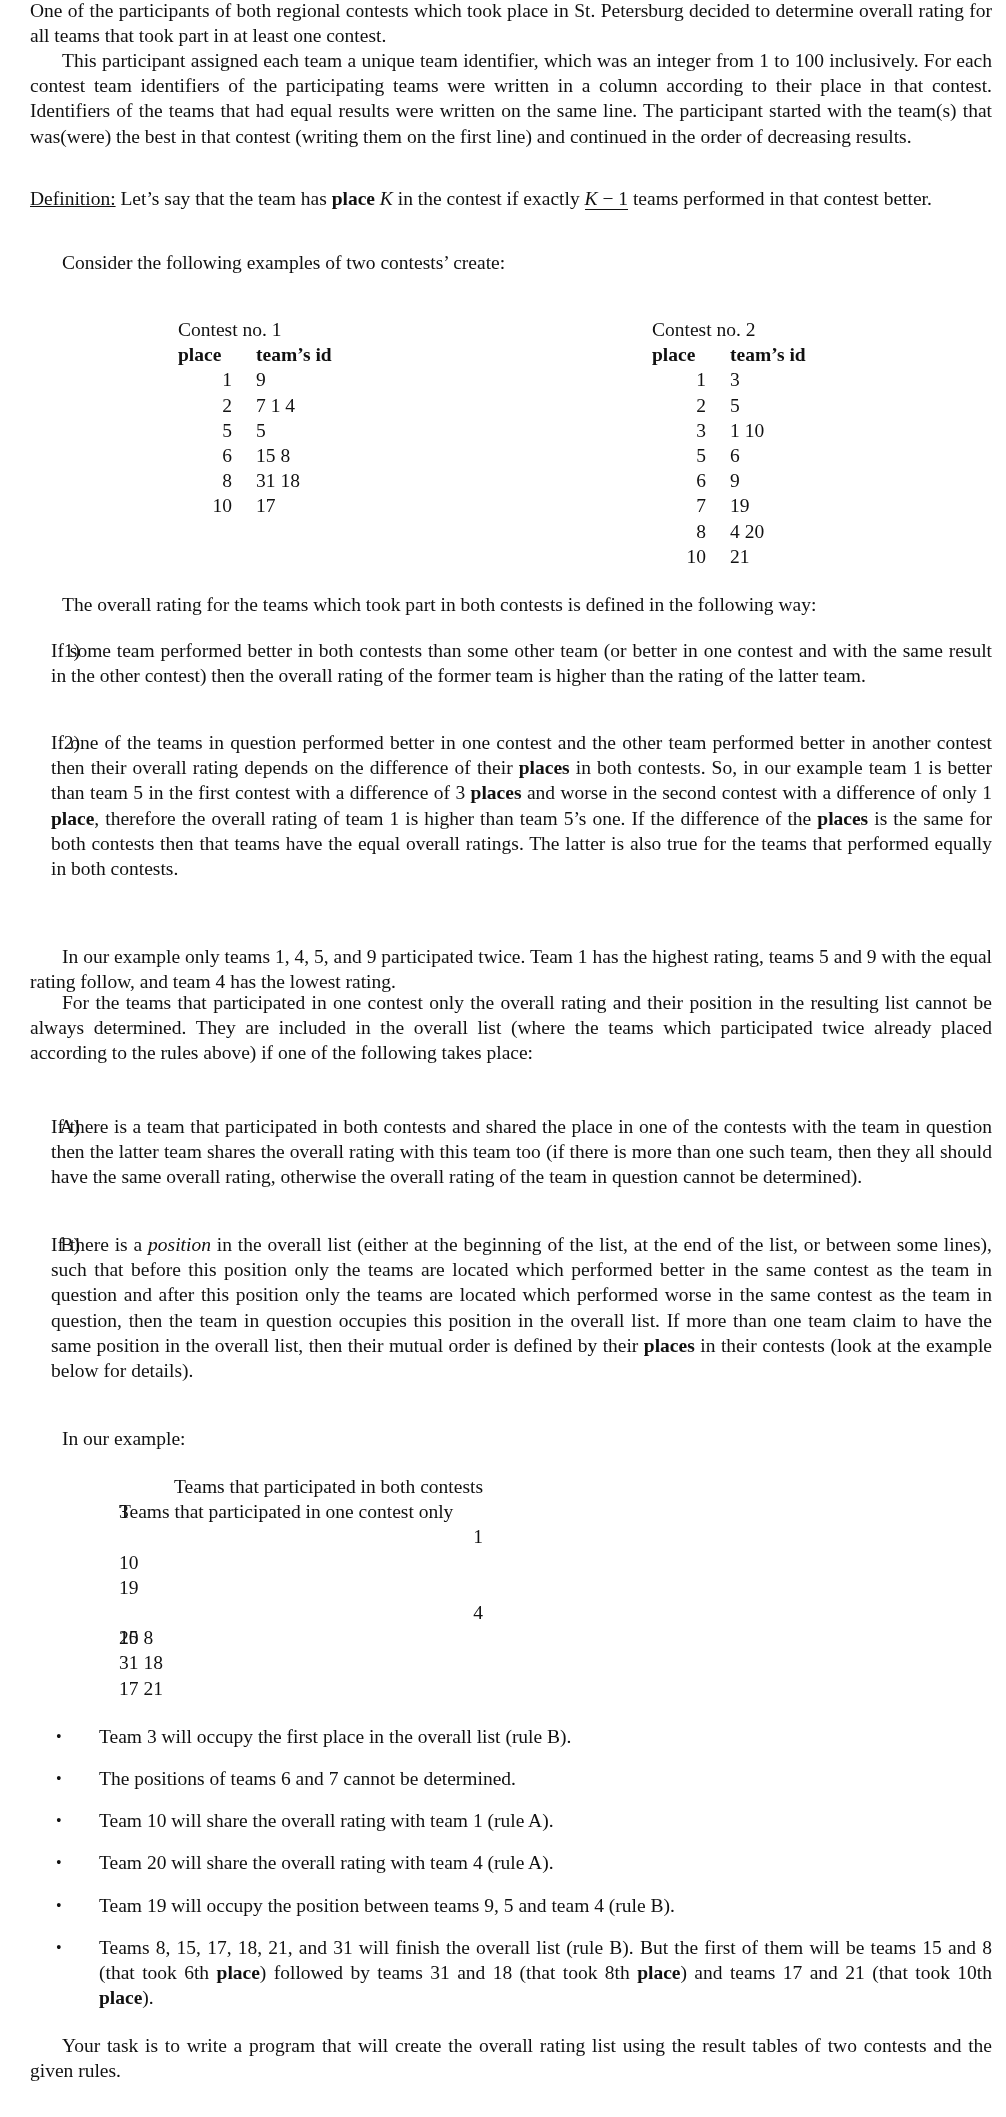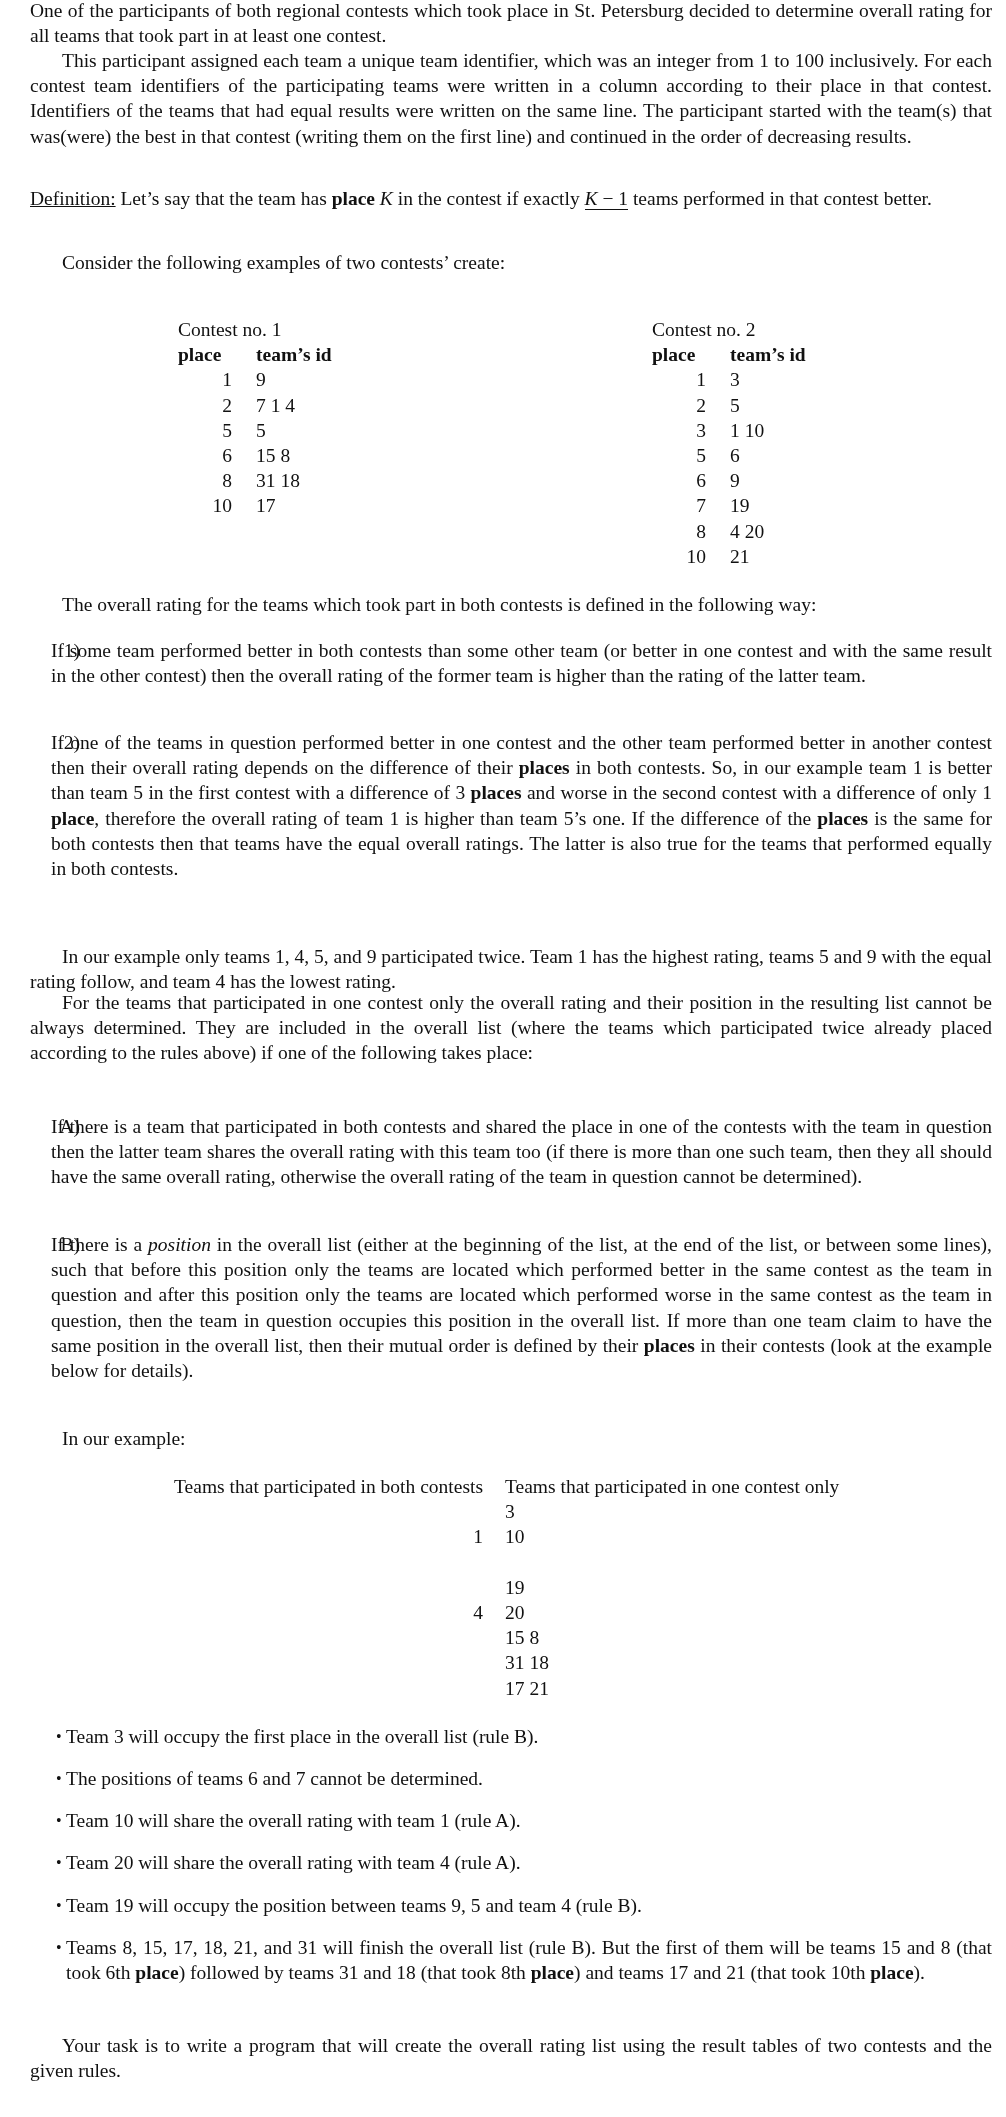--- a/index.html
+++ b/index.html
@@ -21,26 +21,26 @@
   .tbl .title { white-space: nowrap; }
   .tbl .hdr { font-weight: bold; white-space: nowrap; }
   .tbl .row { display: flex; white-space: nowrap; }
   .tbl .pl { width: 54px; text-align: right; }
   .tbl .ids { padding-left: 24px; }
   .tbl .hdr .pl { text-align: left; }
   .enum { position: absolute; left: 30px; width: 962px; margin: 0; }
   .enum .lbl { position: absolute; left: 20px; width: 30px; text-align: right; }
   .enum .txt { margin-left: 21px; text-align: justify; }
   .ex { position: absolute; }
-  .ex .row { display: flex; white-space: nowrap; height: 25.2px; }
+  .ex .row { display: flex; white-space: nowrap; height: 25.2px; flex-direction: column; }
   .ex .l { width: 386px; text-align: right; }
   .ex .r { padding-left: 22px; }
   .bul { position: absolute; left: 30px; width: 962px; margin: 0; }
   .bul .dot { position: absolute; left: 26px; top: 0; font-size: 16px; }
-  .bul .txt { margin-left: 36px; text-align: justify; }
+  .bul .txt { margin-left: 69px; text-align: justify; }
 </style>
 </head>
 <body>
 
 <div class="page">
 
   <p class="p" style="top:-2px;">One of the participants of both regional contests which took place in St. Petersburg decided to determine overall rating for all teams that took part in at least one contest.</p>
   <p class="p indent" style="top:48px;">This participant assigned each team a unique team identifier, which was an integer from 1 to 100 inclusively.  For each contest team identifiers of the participating teams were written in a column according to their place in that contest.  Identifiers of the teams that had equal results were written on the same line.  The participant started with the team(s) that was(were) the best in that contest (writing them on the first line) and continued in the order of decreasing results.</p>
 
   <p class="p" style="top:186px;"><span class="u">Definition:</span><span> Let’s say that the team has </span><b>place</b> <i>K</i><span> in the contest if exactly </span><span style="border-bottom:1.5px solid #111;"><i>K</i> − 1</span><span> teams performed in that contest better.</span></p>

